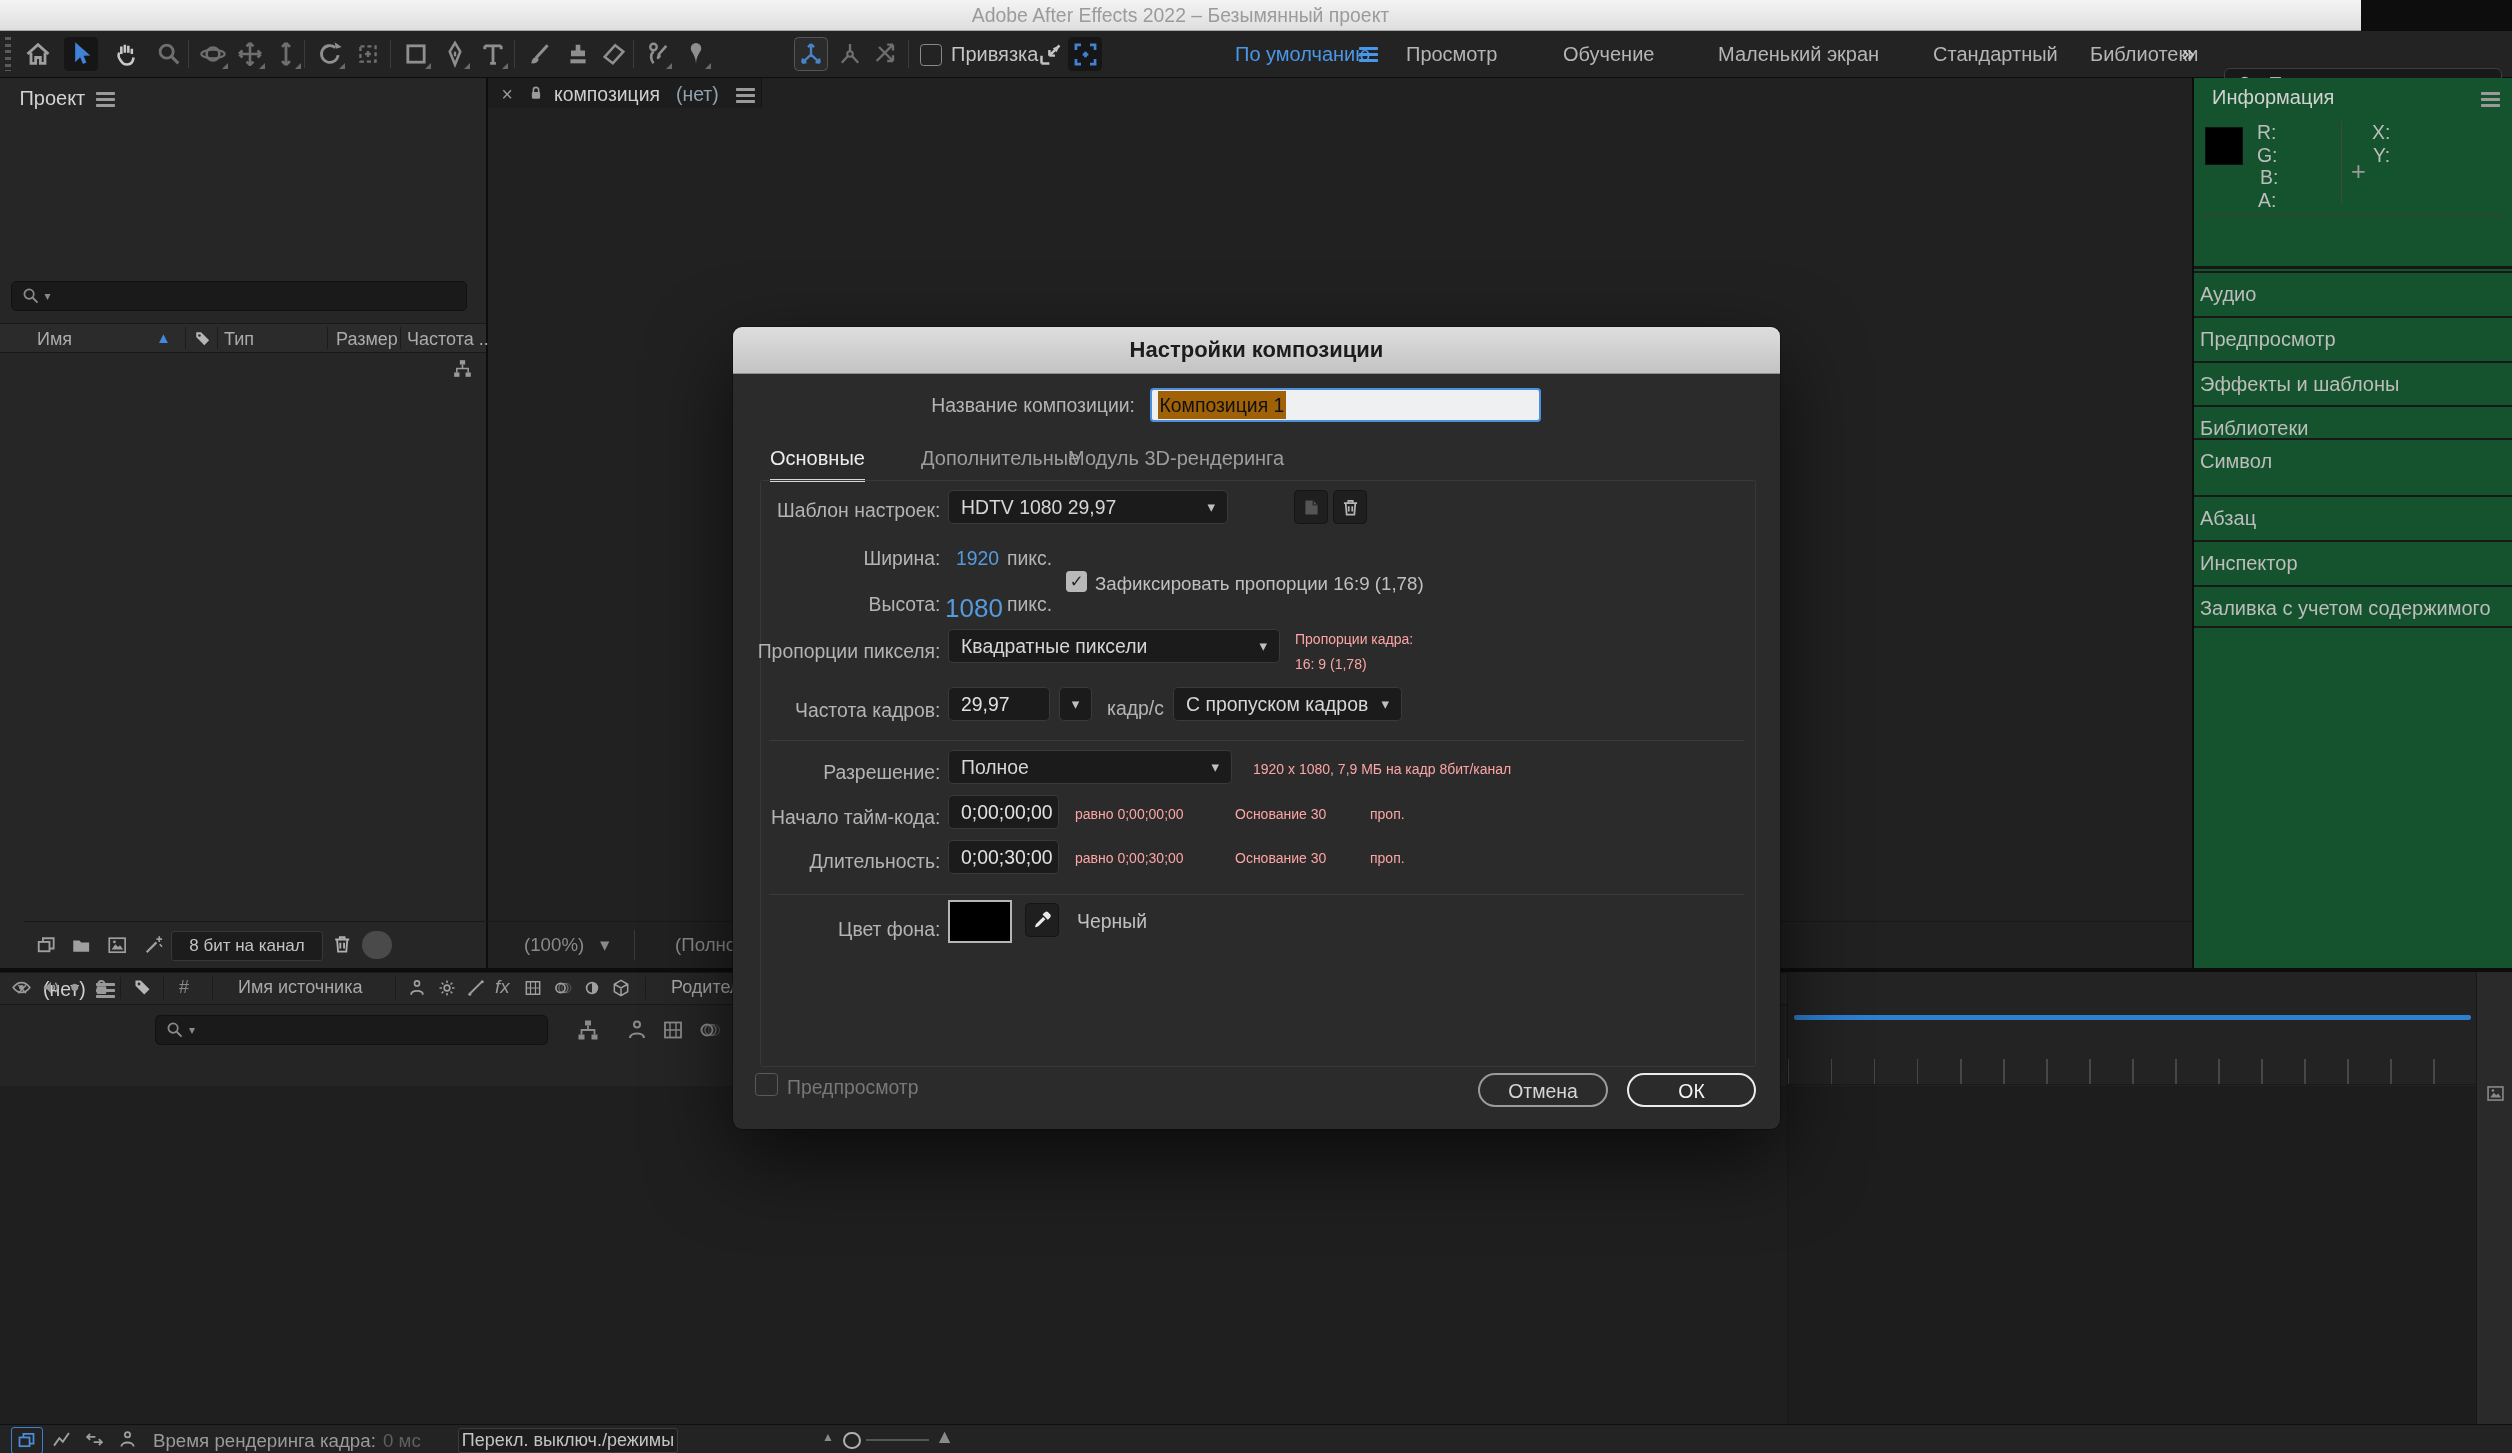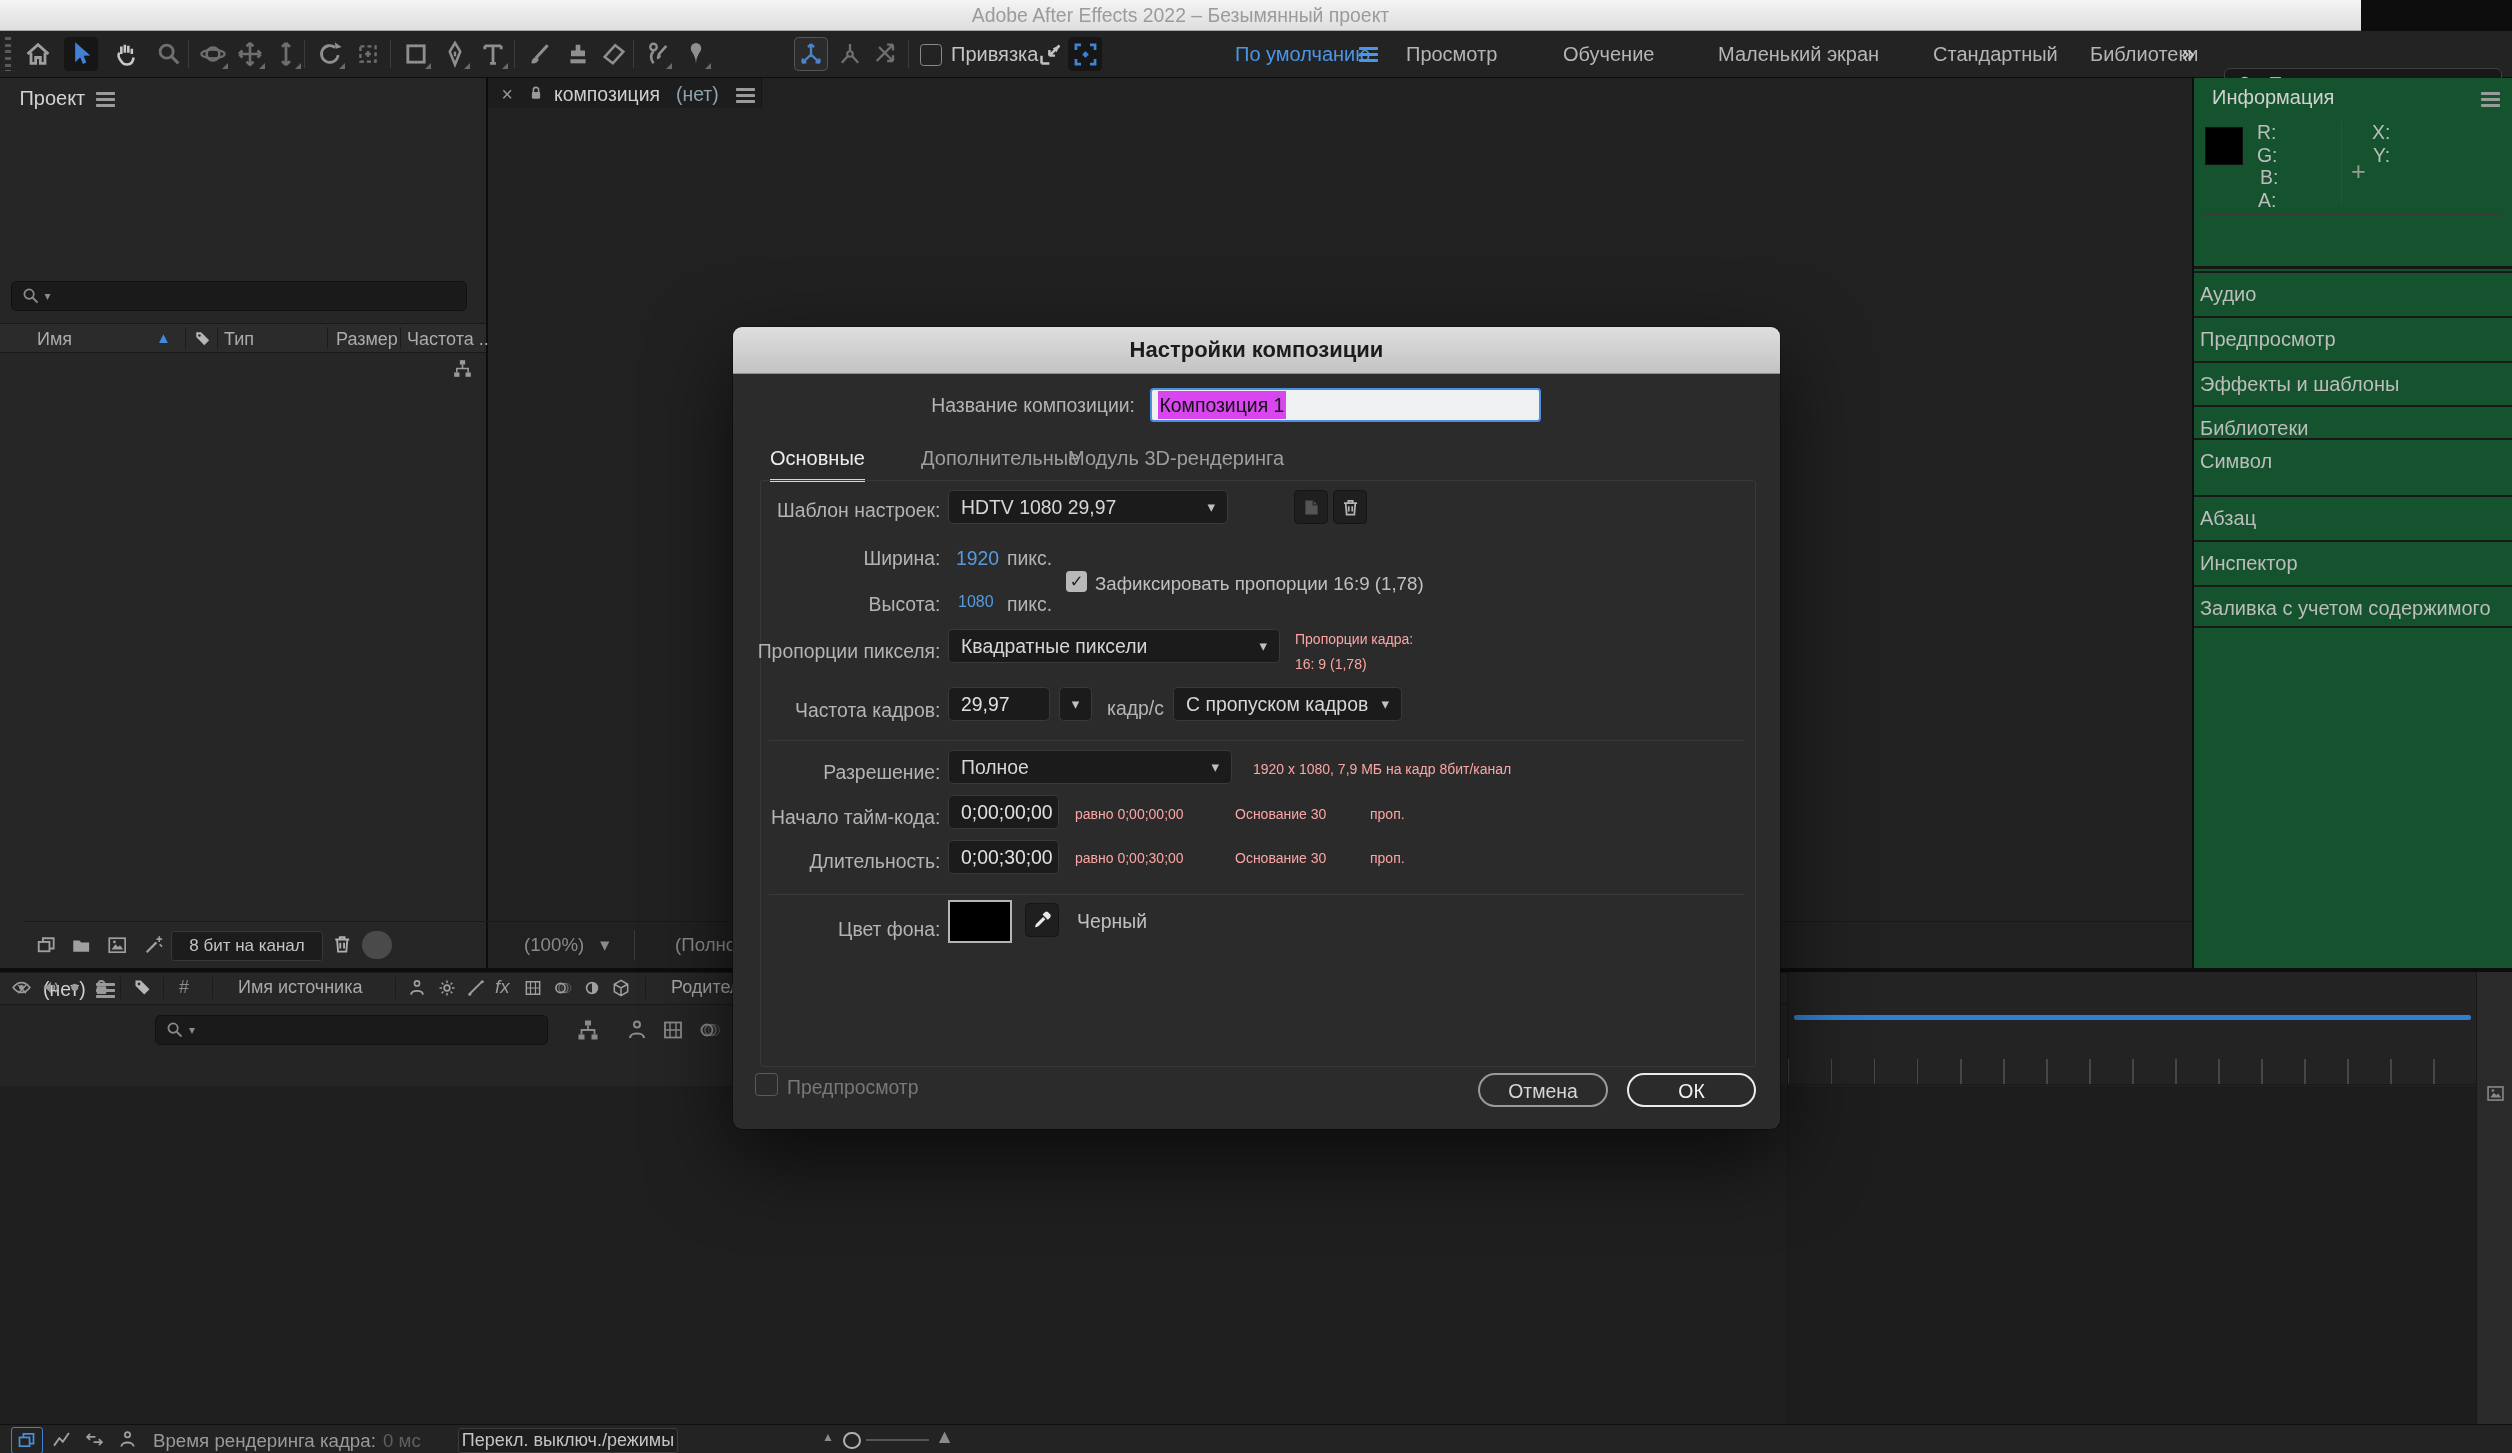--- a/index.html
+++ b/index.html
@@ -65,21 +65,21 @@
   .statusicon{position:absolute;top:2.2px;width:30px;height:25px;display:flex;align-items:center;justify-content:center;border-radius:3px;}
   .statusicon.active{border:1.5px solid #3f7fd0;}
   .sldtrack{position:absolute;left:866px;top:13.5px;width:63px;height:2.2px;background:#555;}
   .sldknob{position:absolute;left:843px;top:6.7px;width:13.5px;height:13.5px;border:2.2px solid #b0b0b0;border-radius:50%;background:#232323;}
 
   
   .dialog{left:733px;top:327px;width:1047px;height:802px;background:#2b2b2b;border-radius:9px;box-shadow:0 30px 82px rgba(0,0,0,.65),0 0 0 0.7px #151515;}
   .dtitle{left:0;top:0;width:1047px;height:46px;background:linear-gradient(#dedede,#c3c3c3);border-radius:9px 9px 0 0;border-bottom:0.7px solid #8f8f8f;text-align:center;line-height:46px;font-size:22px;font-weight:bold;color:#1c1c1c;}
   .dlabel{position:absolute;left:13.5px;width:194px;text-align:right;color:#b4b4b4;font-size:19.4px;}
   .namefield{left:417px;top:61px;width:381px;height:30px;background:#eef0f2;border:2.2px solid #4a8fe0;border-radius:3.7px;line-height:30px;padding-left:6px;font-size:19.4px;color:#111;}
-  .namefield .sel{background:#d946ef;padding:3px 1.5px;}
+  .namefield .sel{background:#a16207;padding:3px 1.5px;}
   .dtab{position:absolute;top:120px;font-size:20px;color:#9e9e9e;padding-bottom:9px;}
   .dtab.active{color:#ececec;border-bottom:3px solid #d8d8d8;}
   .groupbox{left:27px;top:153px;width:994px;height:585px;border:0.7px solid #383838;border-radius:2.2px;}
   .dsep{position:absolute;left:36px;width:975px;height:0.7px;background:#3a3a3a;}
   .dd{position:absolute;height:34px;background:#1b1b1b;border:0.7px solid #3a3a3a;border-radius:4.5px;box-sizing:border-box;display:flex;align-items:center;padding:0 12px;font-size:19.4px;color:#d6d6d6;}
   .dd .chev{margin-left:auto;color:#c0c0c0;font-size:15px;}
   .dfield{position:absolute;height:34px;background:#1b1b1b;border:0.7px solid #3a3a3a;border-radius:4.5px;box-sizing:border-box;line-height:33px;padding:0 12px;font-size:19.4px;color:#e0e0e0;}
   .iconbtn{position:absolute;width:34px;height:34px;background:#1f1f1f;border:0.7px solid #151515;border-radius:4.5px;display:flex;align-items:center;justify-content:center;padding:0;}
   .blue{color:#569ade;}
   .dinfo{font-size:14px;color:#fca5a5;}
@@ -645,21 +645,21 @@
         <use href="#i-trash"></use>
       </svg>
     </button>
 
   <div class="dlabel" style="top:220px">Ширина:</div>
   <span class="abs blue" style="left:223px;top:220px;font-size:19.4px">1920</span>
   <span class="abs" style="left:274px;top:220px;font-size:19.4px;color:#b4b4b4">пикс.</span>
   <span class="dcheck" style="left:333px;top:244px">✓</span>
   <span class="abs nw" style="left:362px;top:246px;font-size:18.7px;color:#c0c0c0">Зафиксировать пропорции 16:9 (1,78)</span>
   <div class="dlabel" style="top:266px">Высота:</div>
-  <span class="abs blue" style="left:225px;top:266px;font-size:16px">1080</span>
+  <span class="abs blue" style="left:212px;top:266px;font-size:26px">1080</span>
   <span class="abs" style="left:274px;top:266px;font-size:19.4px;color:#b4b4b4">пикс.</span>
 
   <div class="dlabel" style="top:313px">Пропорции пикселя:</div>
   <div class="dd" style="left:215px;top:302px;width:332px">
     <span>Квадратные пиксели</span>
     <span class="chev">▾</span>
   </div>
   <span class="abs dinfo nw" style="left:562px;top:304px">Пропорции кадра:</span>
   <span class="abs dinfo nw" style="left:562px;top:329px">16: 9 (1,78)</span>
 

